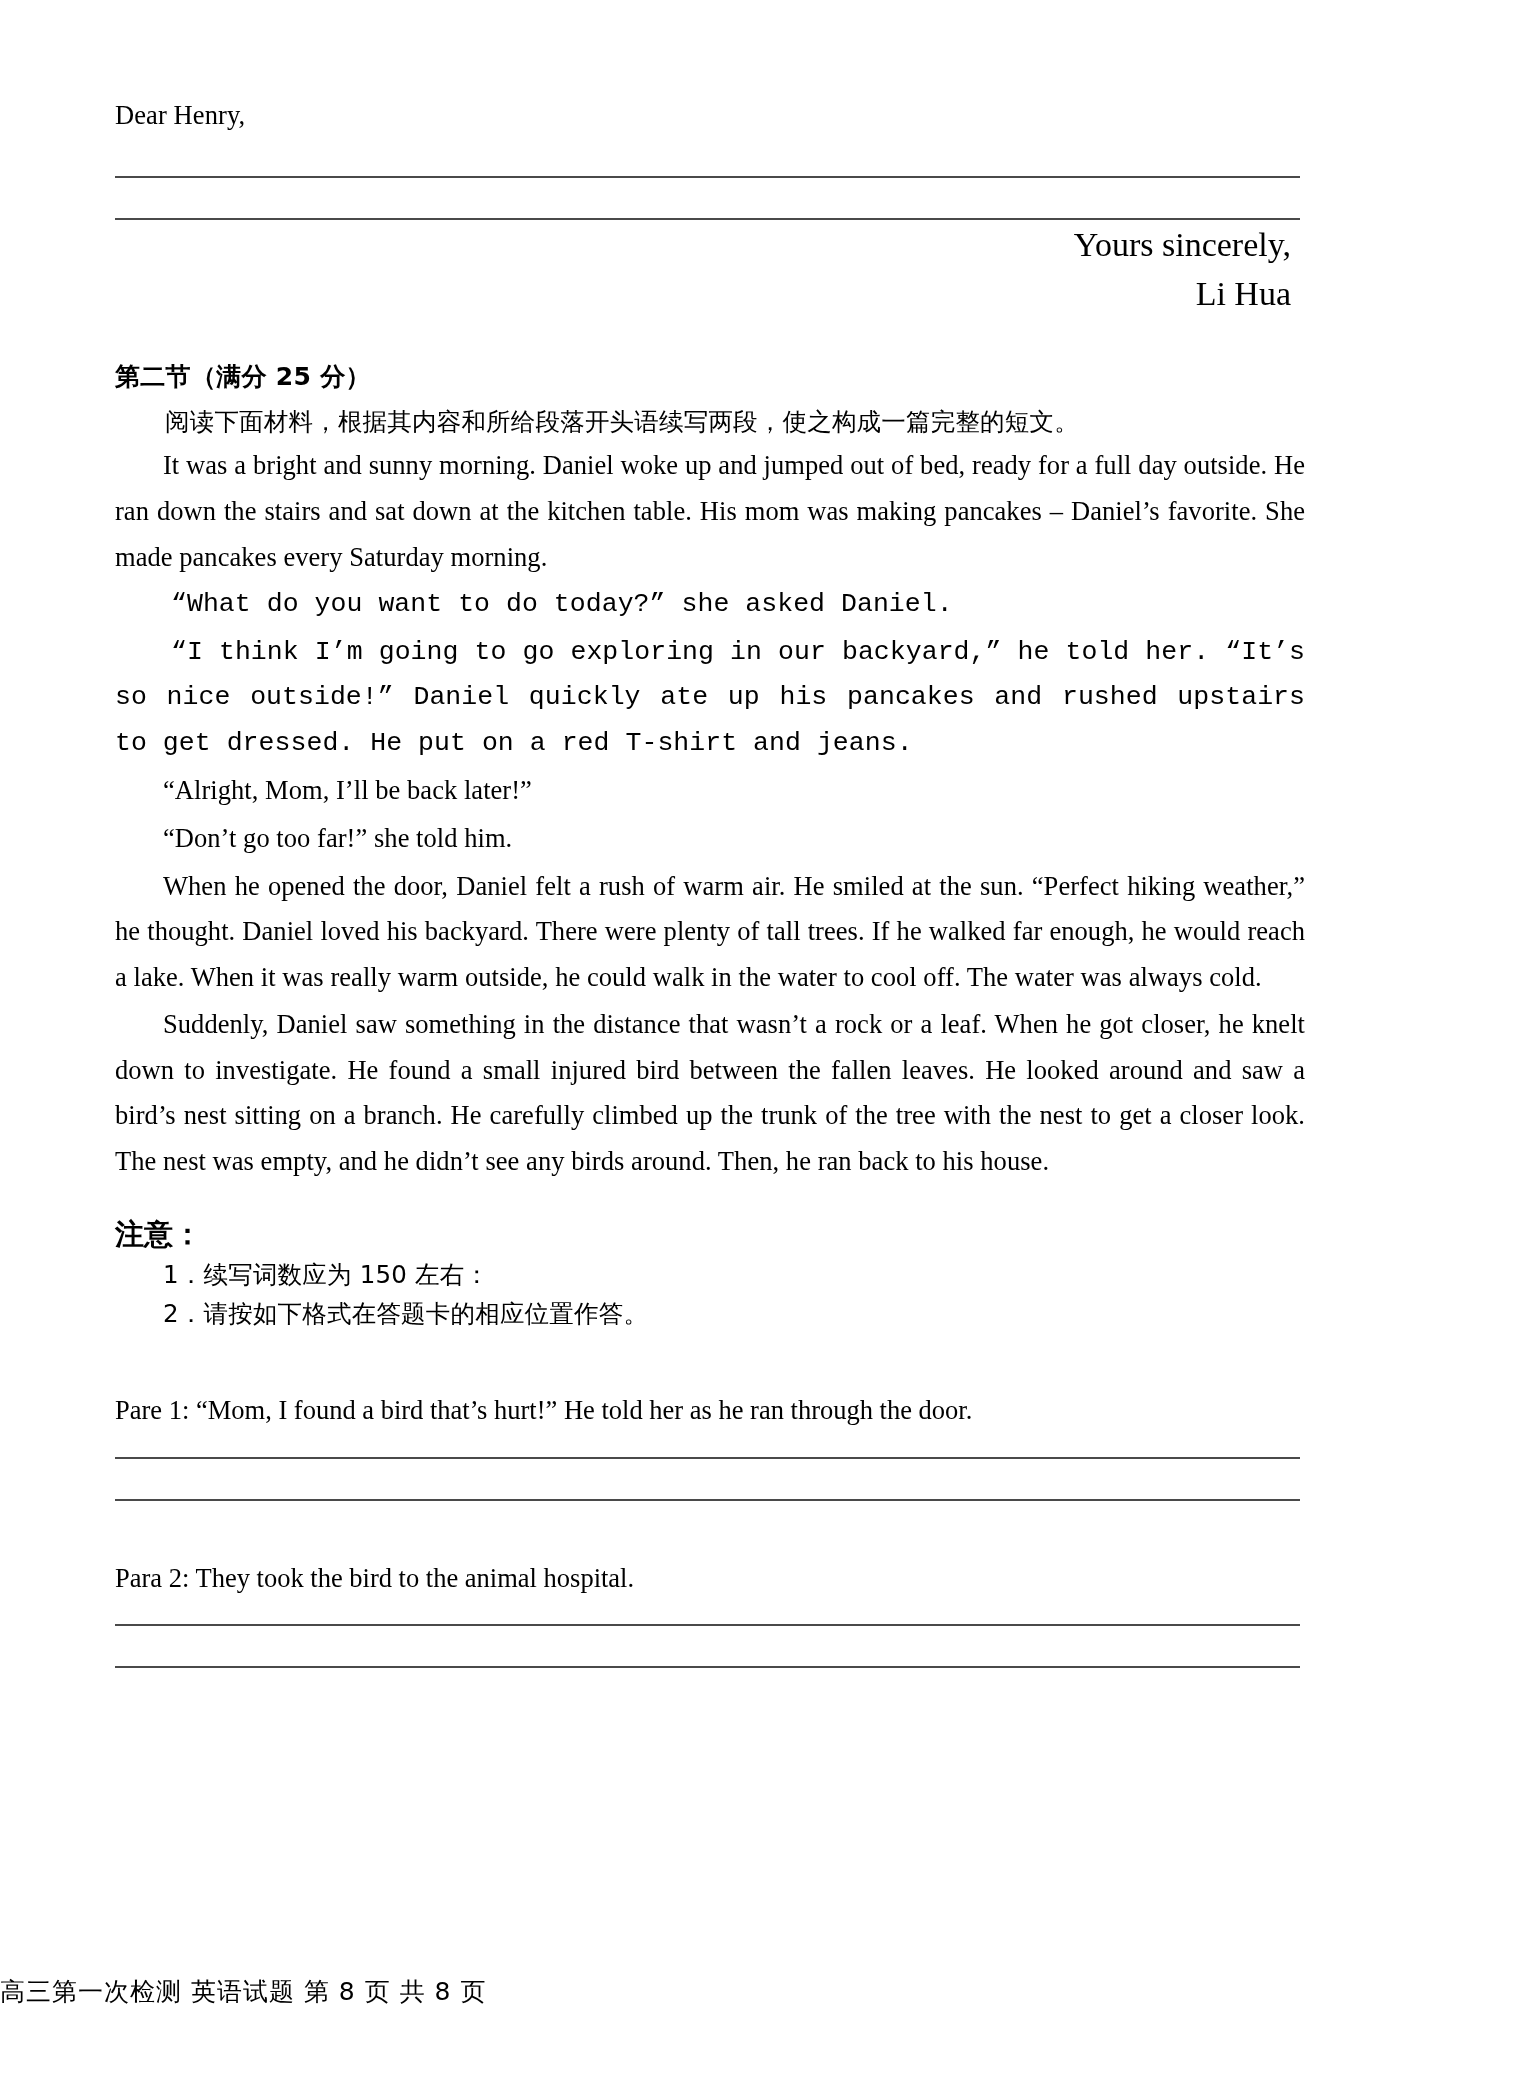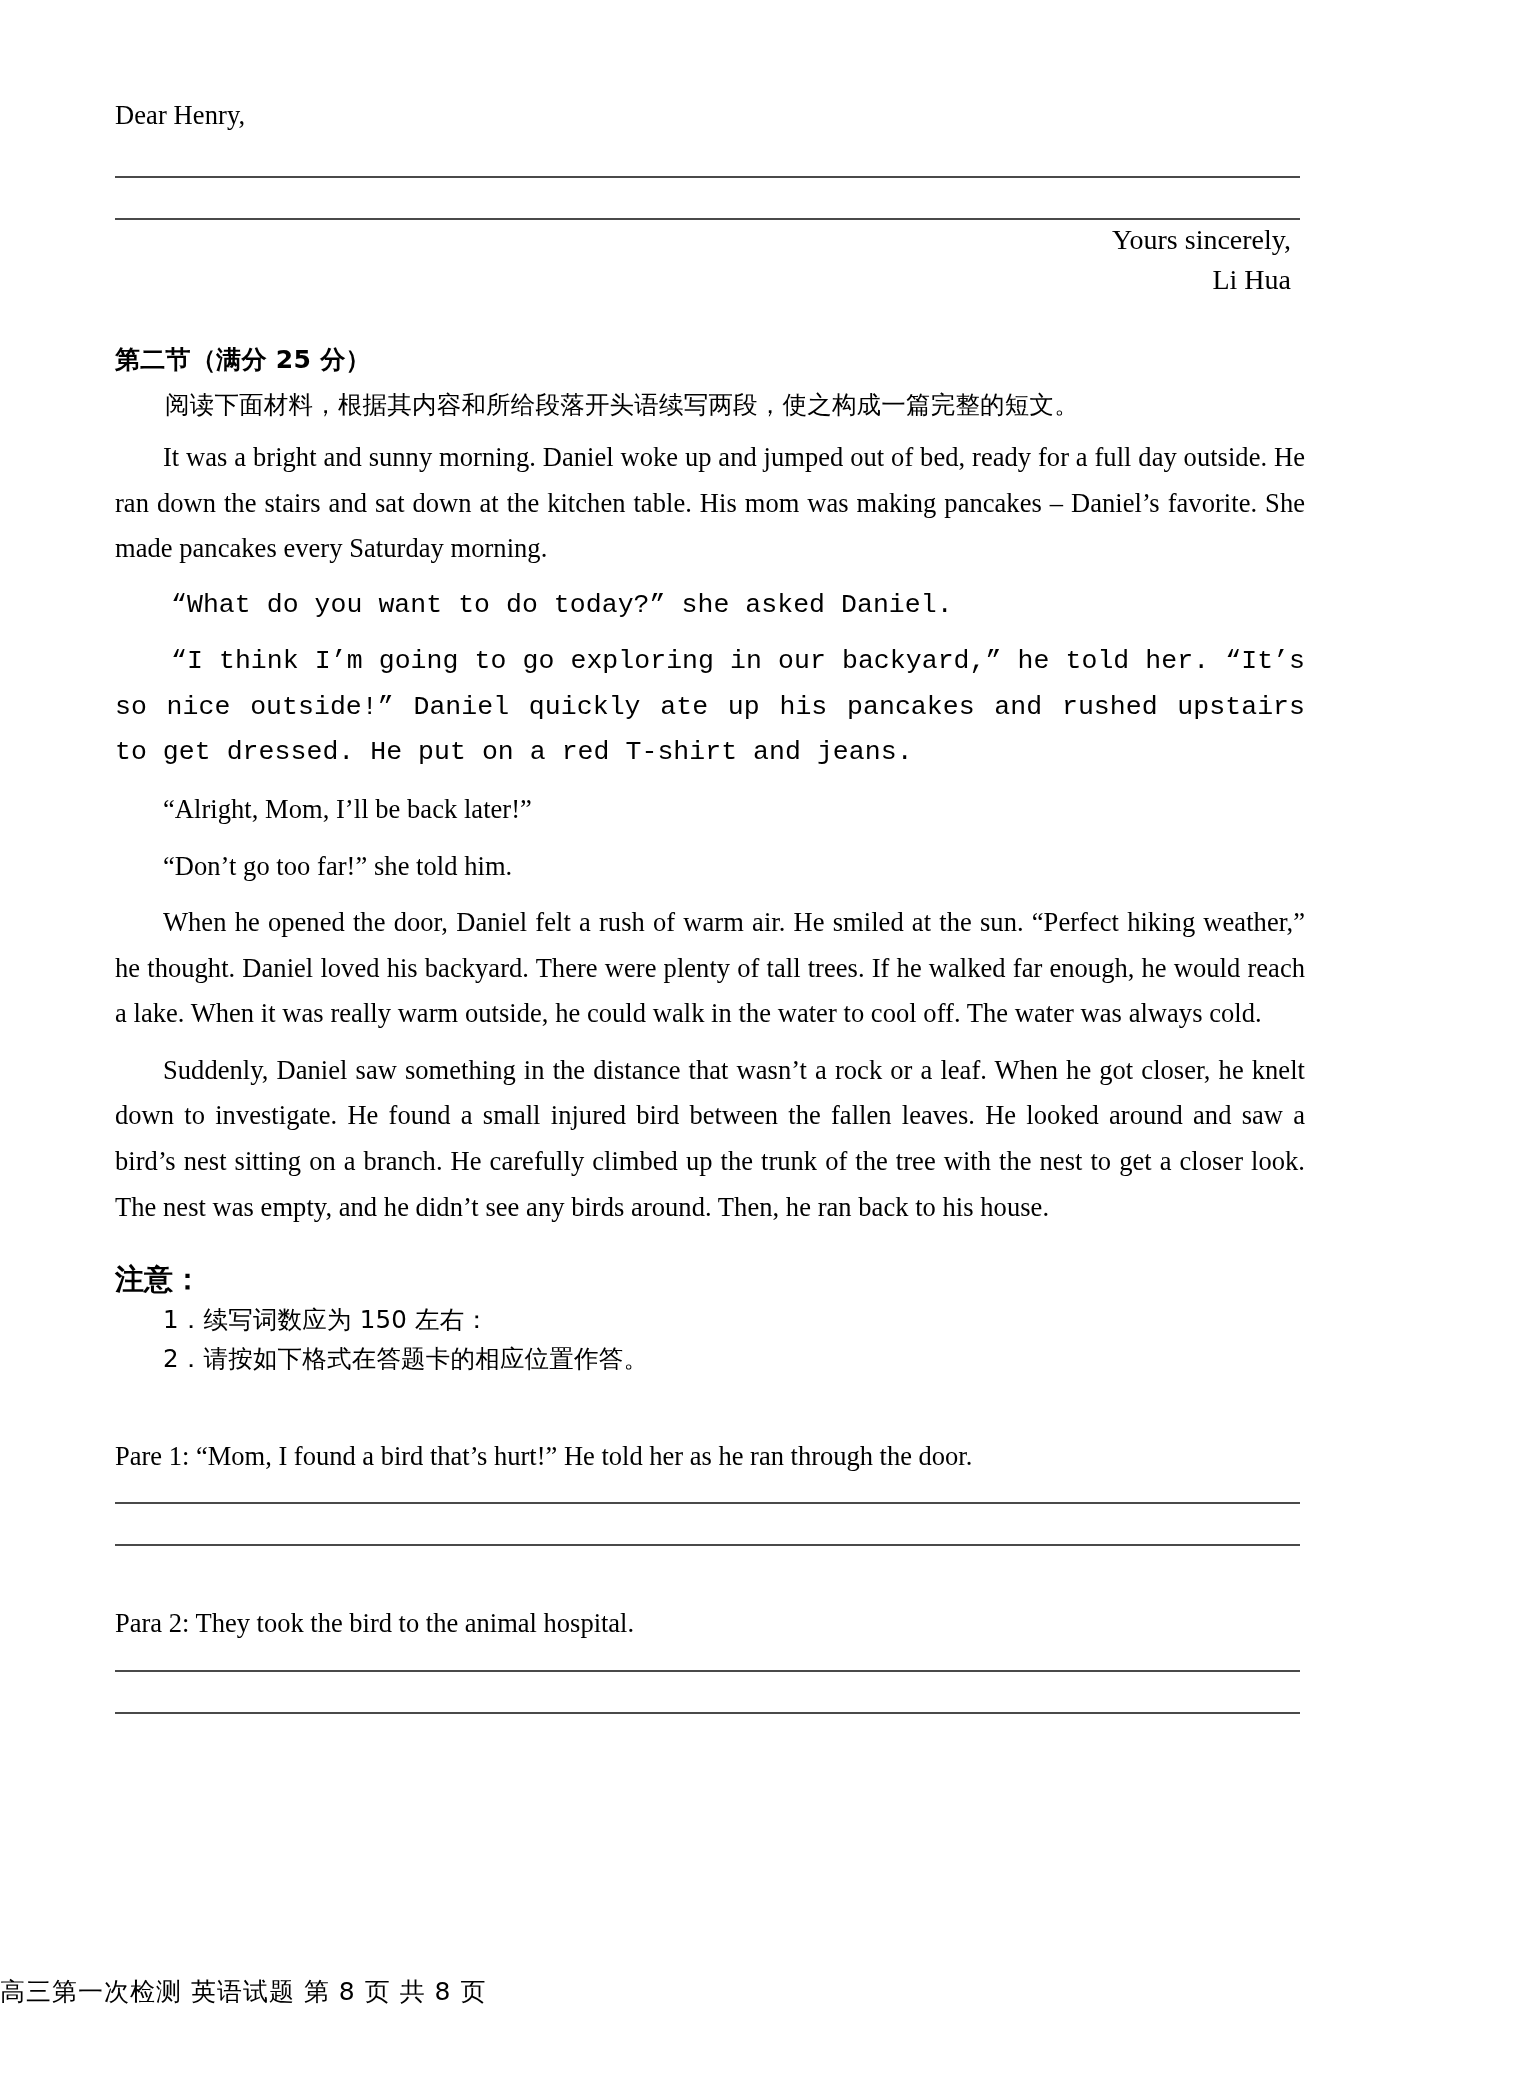--- a/index.html
+++ b/index.html
@@ -40,21 +40,21 @@
   .blank-line {
     height: 0;
     border-bottom: 2.2px solid #4a4a4a;
     width: 1185px;
   }
   .blank-gap-lg { height: 44px; }
   .blank-gap-md { height: 40px; }
 
   .closing {
     text-align: right;
-    font-size: 28px;
+    font-size: 34px;
     line-height: 1.45;
     padding-right: 14px;
   }
 
   .section-head {
     font-family: "DejaVu Sans", "Liberation Sans", sans-serif;
     font-weight: bold;
     font-size: 25px;
     margin-top: 42px;
     letter-spacing: 0.3px;
@@ -68,21 +68,21 @@
     margin-top: 10px;
     letter-spacing: 0.2px;
   }
 
   .en-para {
     font-size: 26.5px;
     line-height: 1.72;
     text-align: justify;
     text-justify: inter-word;
     text-indent: 48px;
-    margin-top: 11px;
+    margin-top: 2px;
     letter-spacing: 0.05px;
   }
   .en-para.nojustify {
     text-align: left;
   }
   .en-para.quote {
     text-indent: 56px;
     font-family: Liberation Mono, monospace;
   }
 

